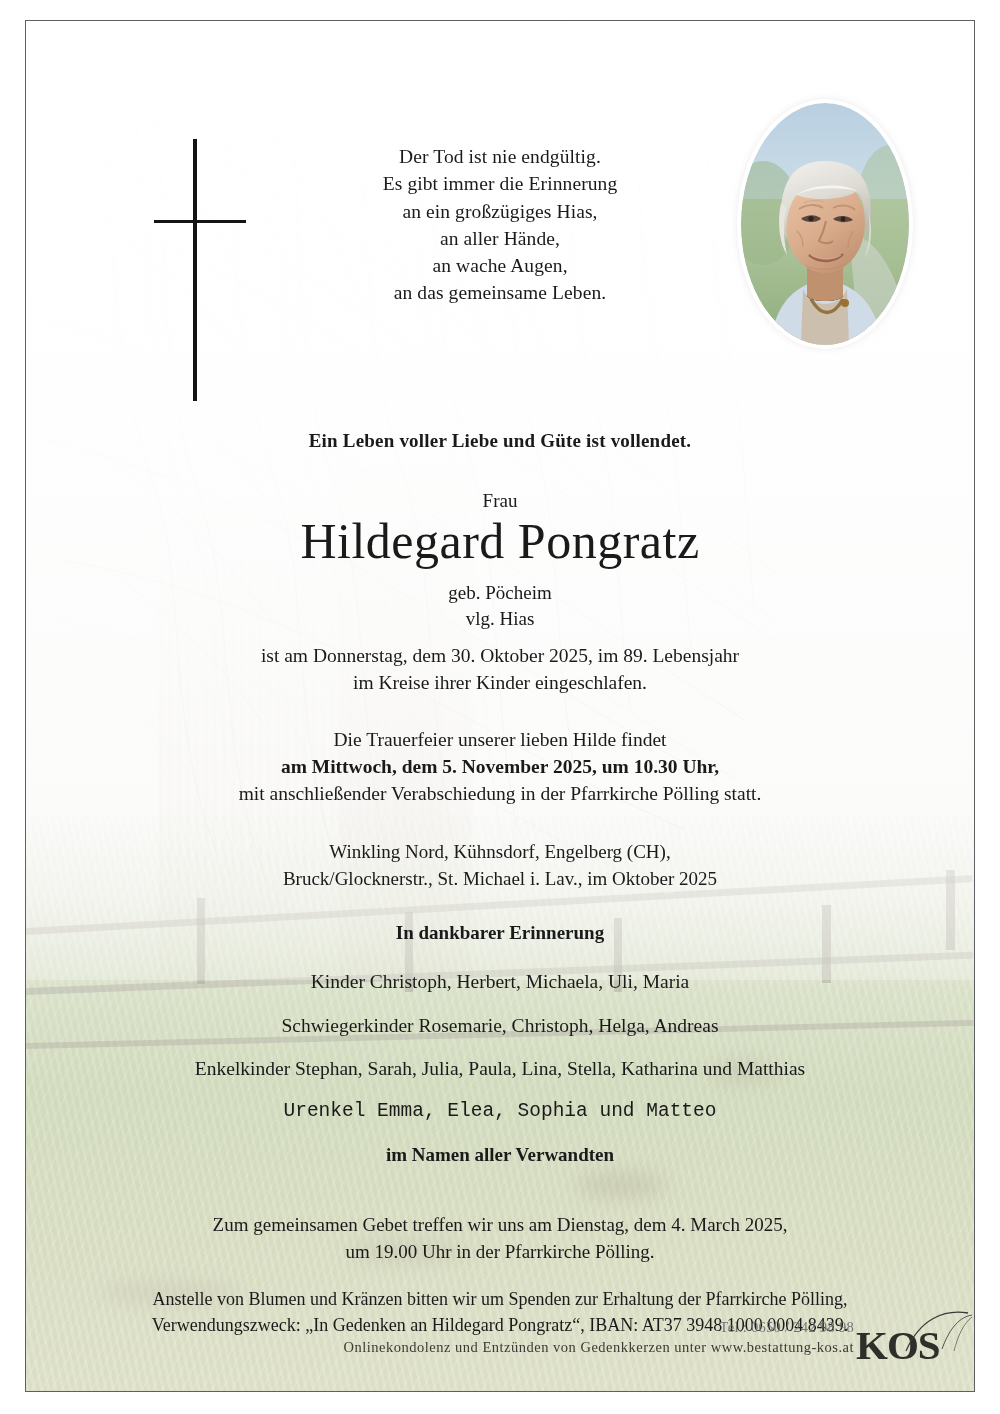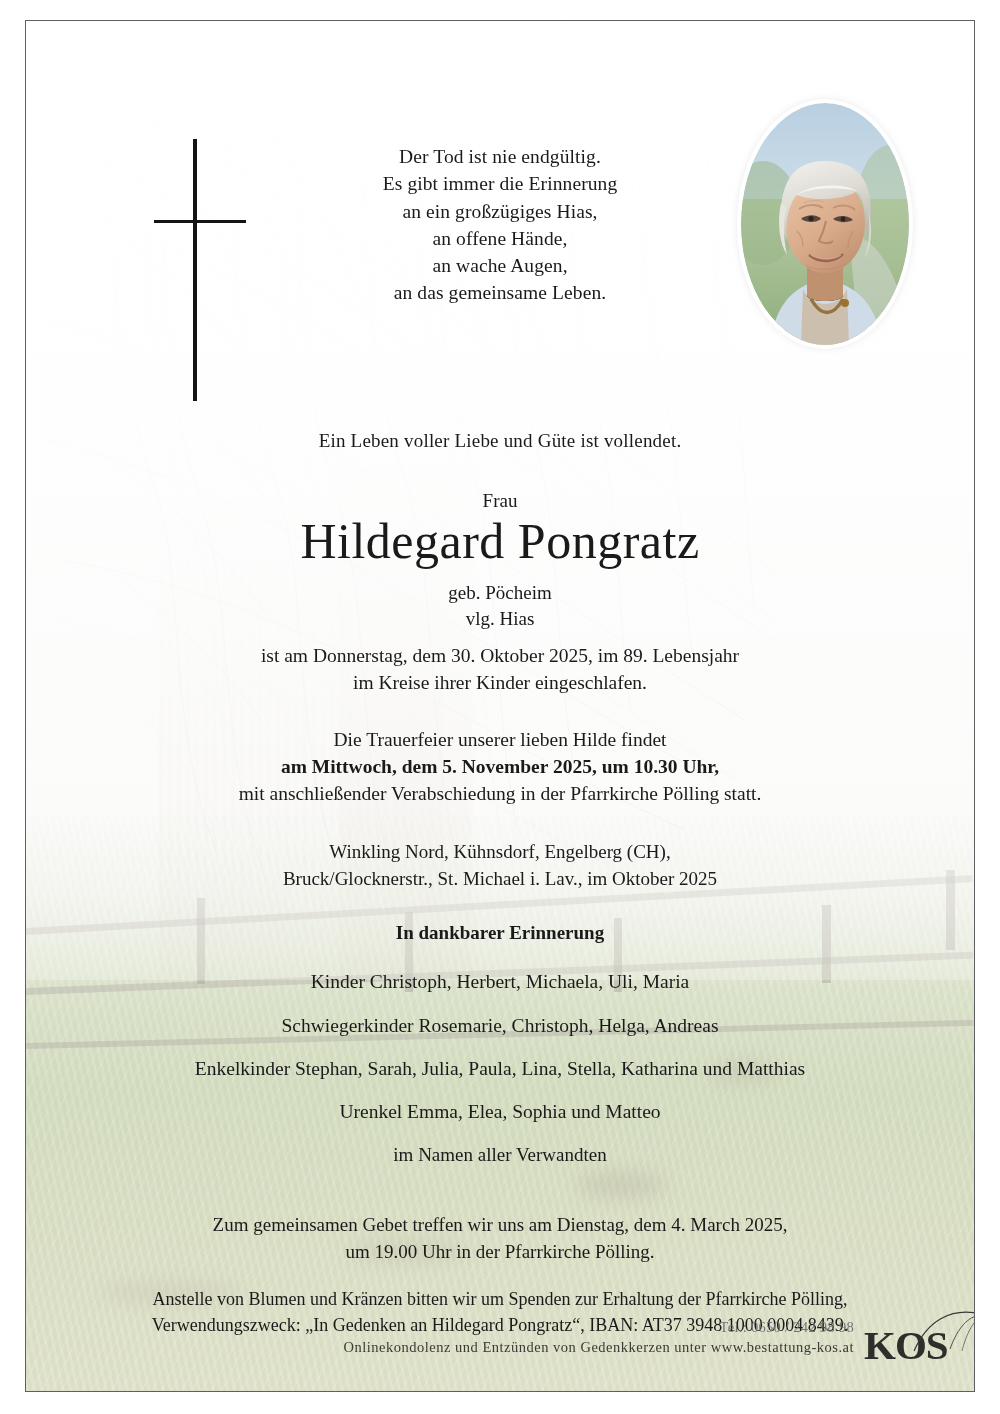--- a/index.html
+++ b/index.html
@@ -211,21 +211,21 @@
   }
   .poem {
     top: 122px;
     font-size: 19.5px;
     line-height: 1.40;
     letter-spacing: .1px;
   }
   .lede {
     top: 408px;
     font-size: 19px;
-    font-weight: normal;
+    font-weight: bold;
     letter-spacing: .2px;
   }
   .frau {
     top: 468px;
     font-size: 19px;
   }
   .name {
     top: 492px;
     font-size: 50px;
     letter-spacing: .5px;
@@ -254,25 +254,25 @@
     line-height: 1.40;
   }
   .thanks {
     top: 900px;
     font-size: 19px;
     font-weight: bold;
   }
   .fam-1 { top: 948px; font-size: 19.5px; }
   .fam-2 { top: 992px; font-size: 19.5px; }
   .fam-3 { top: 1035px; font-size: 19.5px; }
-  .fam-4 { top: 1078px; font-size: 19.5px; }
+  .fam-4 { top: 1078px; font-size: 19.5px; font-family: Liberation Mono, monospace; }
   .behalf {
     top: 1122px;
     font-size: 19px;
-    font-weight: normal;
+    font-weight: bold;
   }
   .prayer {
     top: 1191px;
     font-size: 19px;
     line-height: 1.40;
   }
   .donation {
     top: 1266px;
     font-size: 18px;
     line-height: 1.42;
@@ -297,21 +297,21 @@
     position: absolute;
     right: 120px;
     top: 26px;
     font-size: 14.5px;
     color: #3a3a36;
     letter-spacing: .5px;
     white-space: nowrap;
   }
   .logo {
     position: absolute;
-    right: 0;
+    right: 8px;
     top: 0px;
     width: 110px;
     height: 58px;
     text-align: center;
   }
   .logo-text {
     position: absolute;
     left: 0;
     top: 8px;
     font-size: 41px;
@@ -482,21 +482,21 @@
             <path d="M62,100 C70,97 78,97 83,99" stroke="#c79a79" stroke-width="1" fill="none" opacity=".5"></path>
             <path d="M64,162 C74,168 94,168 104,161" stroke="#bb8a68" stroke-width="1.2" fill="none" opacity=".5"></path>
           </svg>
         </div>
       </div>
 
       <div class="tblock poem">
         <div>Der Tod ist nie endgültig.</div>
         <div>Es gibt immer die Erinnerung</div>
         <div>an ein großzügiges Hias,</div>
-        <div>an offene Hände,</div>
+        <div>an aller Hände,</div>
         <div>an wache Augen,</div>
         <div>an das gemeinsame Leben.</div>
       </div>
 
       <div class="tblock lede">Ein Leben voller Liebe und Güte ist vollendet.</div>
 
       <div class="tblock frau">Frau</div>
       <div class="tblock name">Hildegard Pongratz</div>
       <div class="tblock geb">
         <div>geb. Pöcheim</div>

